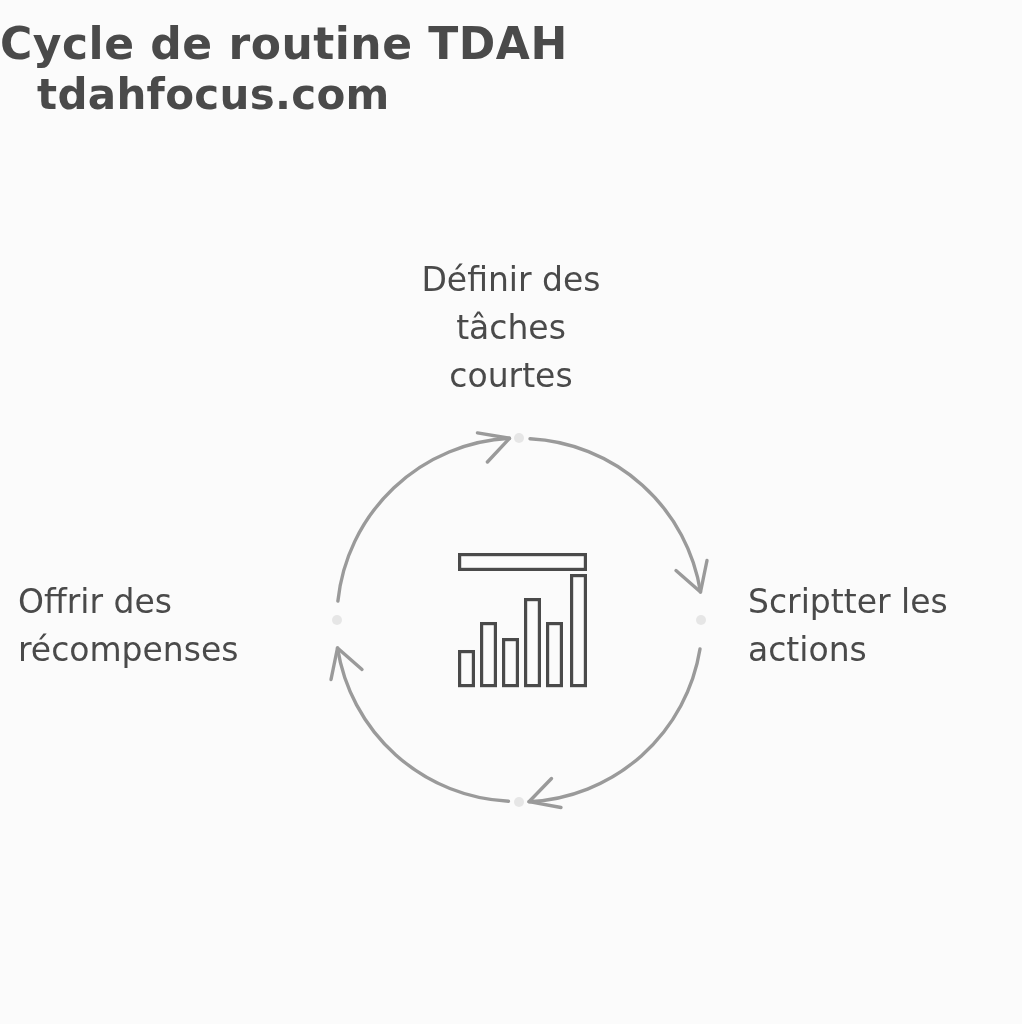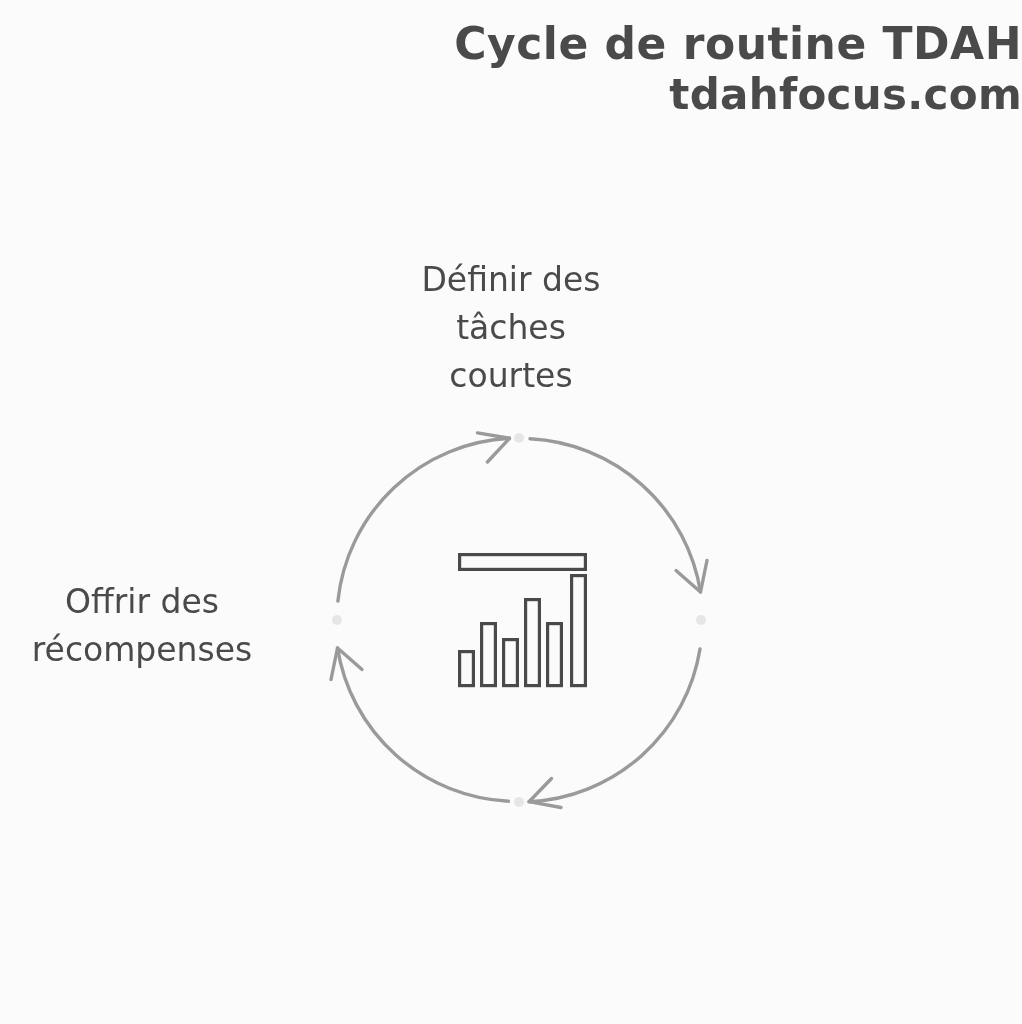--- a/index.html
+++ b/index.html
@@ -18,21 +18,21 @@
     color: #4a4a4a;
     -webkit-font-smoothing: antialiased;
   }
 
   
   #title-block {
     position: absolute;
     left: 0;
     top: 18px;
     width: 1022px;
-    text-align: right;
+    text-align: left;
   }
   #title-main {
     font-size: 44px;
     font-weight: bold;
     letter-spacing: 0.5px;
     line-height: 1.16;
     color: #4a4a4a;
   }
   #title-sub {
     font-size: 42px;
@@ -79,24 +79,24 @@
     width: 270px;
     text-align: left;
   }
   #label-bottom {
     left: 319px;
     top: 853px;
     width: 400px;
     text-align: center;
   }
   #label-left {
-    left: 2px;
+    left: 18px;
     top: 578px;
     width: 280px;
-    text-align: center;
+    text-align: left;
   }
 </style>
 </head>
 <body>
 
 <div id="canvas">
 
   <div id="title-block">
     <div id="title-main">Cycle de routine TDAH</div>
     <div id="title-sub">tdahfocus.com</div>
@@ -145,19 +145,21 @@
         <rect x="525.6" y="599.6" width="13.8" height="86.0"></rect>
         <rect x="547.6" y="623.6" width="13.8" height="62.0"></rect>
         <rect x="571.6" y="575.6" width="13.8" height="110.0"></rect>
       </g>
     </svg>
 
     <div class="step-label" id="label-top">Définir des
 tâches
 courtes</div>
 
+    <div class="step-label" id="label-right">Scriptter les
+actions</div>
 
 
     <div class="step-label" id="label-left">Offrir des
 récompenses</div>
 
   </div>
 </div>
 
 </body></html>

